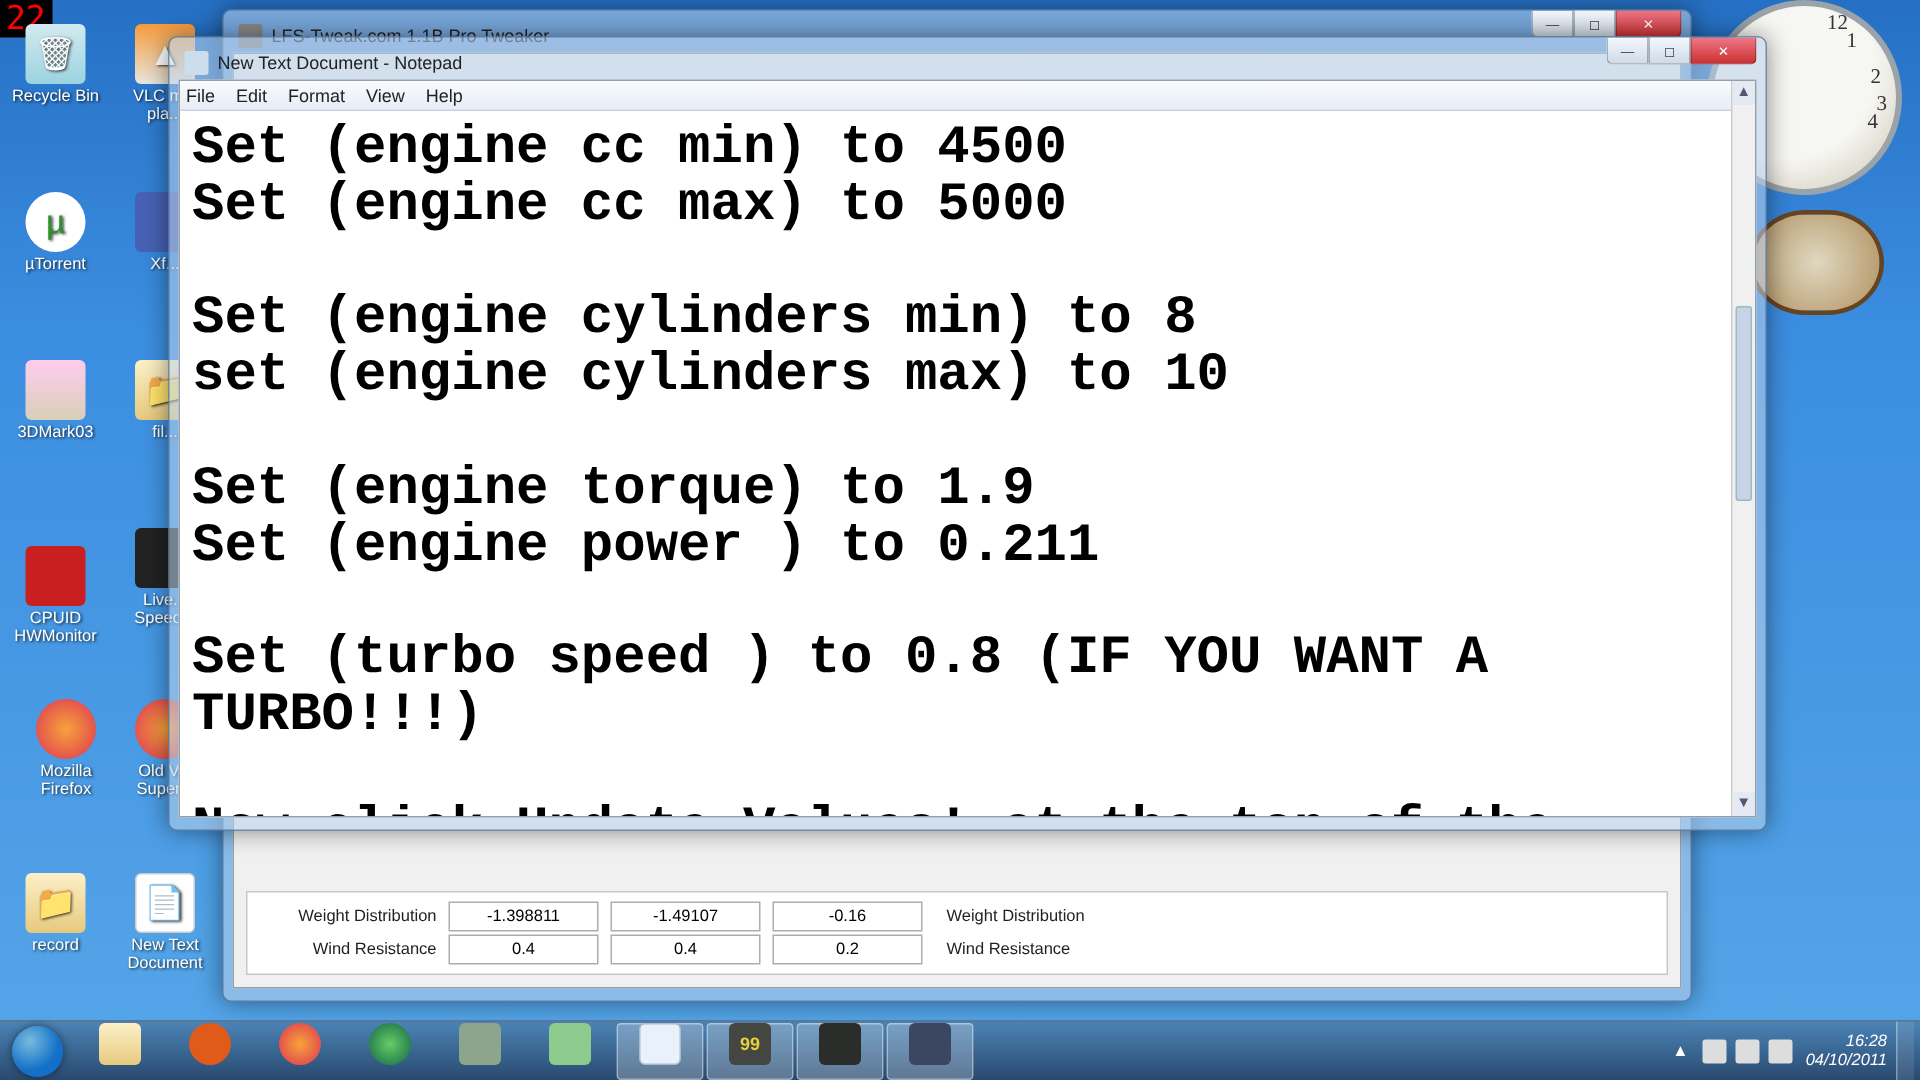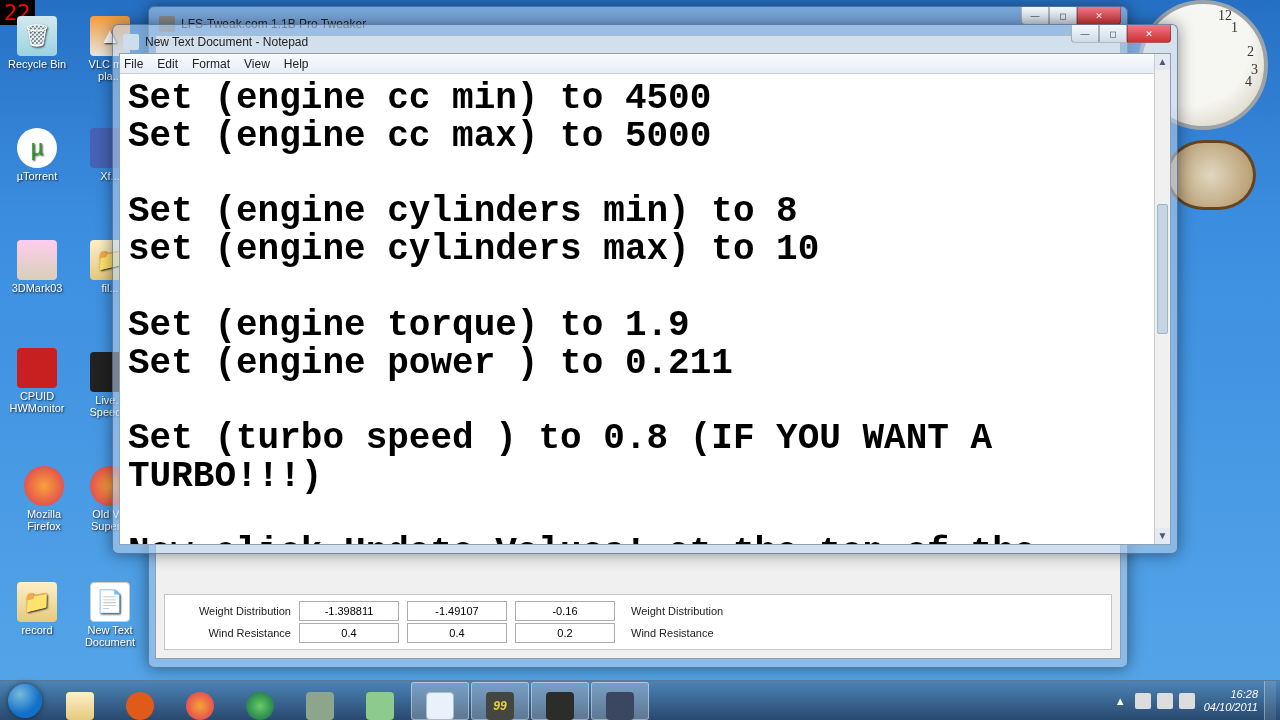--- a/index.html
+++ b/index.html
@@ -147,23 +147,22 @@
     display:flex; align-items:center; justify-content:center;
   }
   .start-orb div{
     width:34px;height:34px;border-radius:50%;
     background:radial-gradient(circle at 35% 30%, #7bd 0%, #1370c8 60%);
     box-shadow:0 0 6px rgba(0,0,0,.5);
     position:relative;
   }
   .task-btn {
     width:58px; height:38px; margin:0 1px;
-    display:flex; align-items:flex-end; justify-content:center;
+    display:flex; align-items:flex-start; justify-content:center;
     border-radius:3px;
-    font-style:italic;
   }
   .task-btn.active { background: rgba(255,255,255,.25); box-shadow: inset 0 0 0 1px rgba(255,255,255,.4);}
   .task-btn .ic { width:28px; height:28px; border-radius:4px; }
   .tray { margin-left:auto; display:flex; align-items:center; color:#fff; font-size:11px; padding-right:4px;}
   .tray .ic { width:16px; height:16px; margin:0 3px; background:#ddd; border-radius:2px;}
   .tray .clock { text-align:right; line-height:13px; margin-left:6px; margin-right:6px;font-style:italic;}
   .show-desktop { width:12px; height:40px; border-left:1px solid rgba(255,255,255,.35); background:rgba(255,255,255,.1);}
 </style>
 </head>
 <body>
@@ -184,21 +183,21 @@
     <div>Recycle Bin</div>
   </div>
 <div class="desktop-icon" style="top:128px;left:5px;">
     <div class="ico" style="background:#fff;border-radius:50%;color:#2a962a;">µ</div>
     <div>µTorrent</div>
   </div>
 <div class="desktop-icon" style="top:240px;left:5px;">
     <div class="ico" style="background:linear-gradient(#fce,#d8d0b8);"></div>
     <div>3DMark03</div>
   </div>
-<div class="desktop-icon" style="top:348px;left:5px;">
+<div class="desktop-icon" style="top:364px;left:5px;">
     <div class="ico" style="background:#c82020;color:#fff;font-size:12px;"></div>
     <div>CPUID
 HWMonitor</div>
   </div>
 <div class="desktop-icon" style="top:466px;left:12px;">
     <div class="ico" style="background:radial-gradient(circle,#f7a23a,#d35);border-radius:50%;"></div>
     <div>Mozilla
 Firefox</div>
   </div>
 <div class="desktop-icon" style="top:582px;left:5px;">

